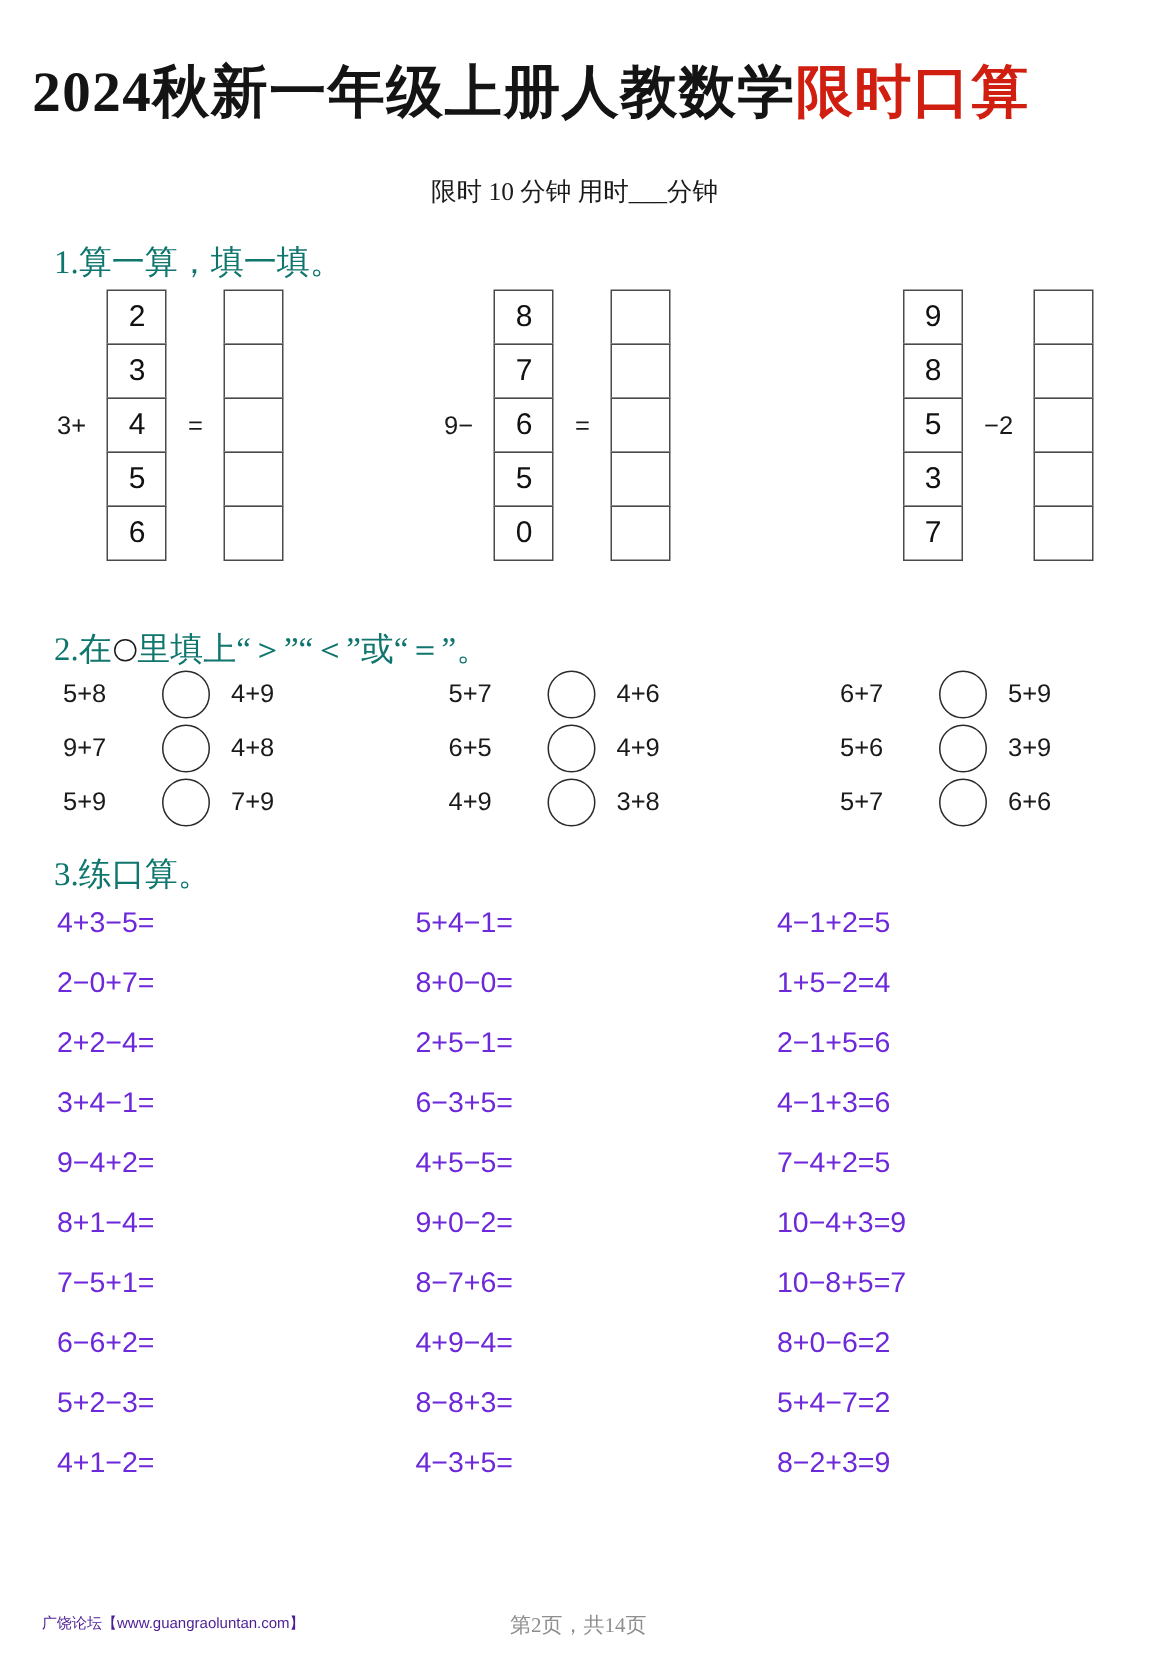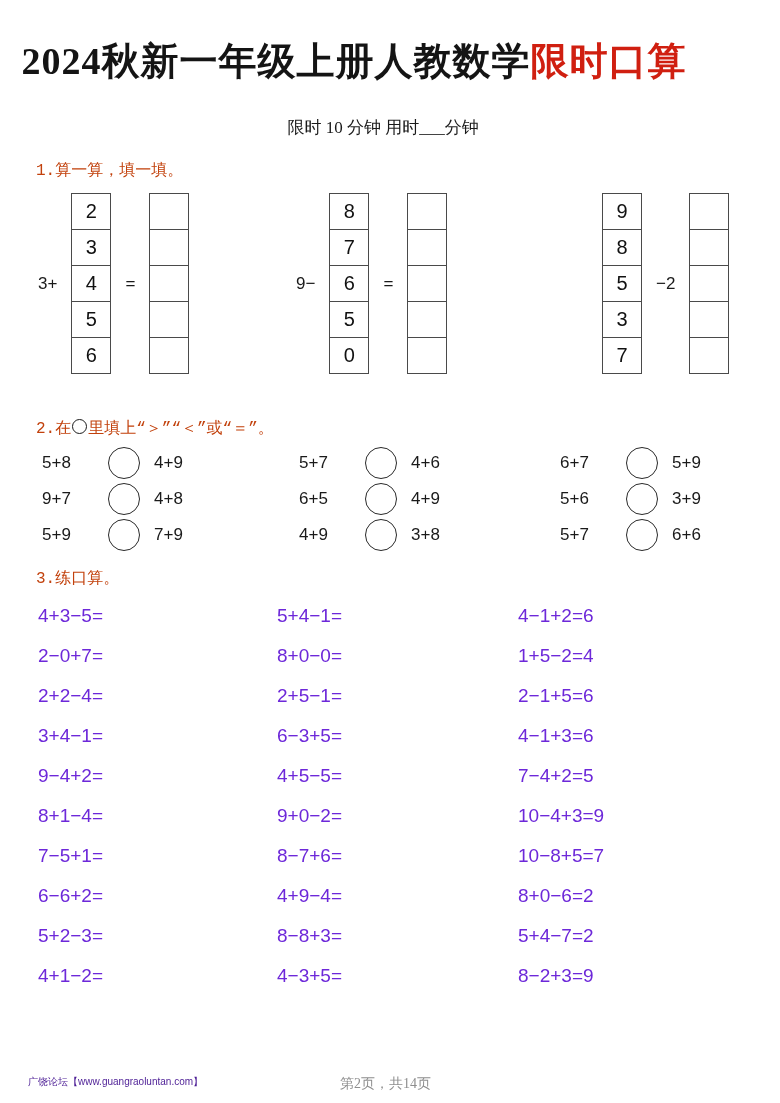--- a/index.html
+++ b/index.html
@@ -46,23 +46,23 @@
     text-align: center;
     font-family: "Liberation Serif", "DejaVu Serif", serif;
     font-size: 17px;
     color: #1a1a1a;
     white-space: nowrap;
   }
 
   
   .sec-heading {
     position: absolute;
-    font-family: Liberation Mono, monospace;
-    font-size: 16px;
-    color: #c2410c;
+    font-family: Liberation Serif, serif;
+    font-size: 22px;
+    color: #0f766e;
     white-space: nowrap;
   }
   #sec1-heading { top: 160px; left: 36px; }
   #sec2-heading { top: 418px; left: 36px; }
   #sec3-heading { top: 568px; left: 36px; }
   .circ-inline {
     display: inline-block;
     width: 13px;
     height: 13px;
     border: 1px solid #1a1a1a;
@@ -358,21 +358,21 @@
       <div class="s3-row">6−3+5=</div>
       <div class="s3-row">4+5−5=</div>
       <div class="s3-row">9+0−2=</div>
       <div class="s3-row">8−7+6=</div>
       <div class="s3-row">4+9−4=</div>
       <div class="s3-row">8−8+3=</div>
       <div class="s3-row">4−3+5=</div>
     </div>
 
     <div class="s3-col" style="left:518px;">
-      <div class="s3-row">4−1+2=6</div>
+      <div class="s3-row">4−1+2=5</div>
       <div class="s3-row">1+5−2=4</div>
       <div class="s3-row">2−1+5=6</div>
       <div class="s3-row">4−1+3=6</div>
       <div class="s3-row">7−4+2=5</div>
       <div class="s3-row">10−4+3=9</div>
       <div class="s3-row">10−8+5=7</div>
       <div class="s3-row">8+0−6=2</div>
       <div class="s3-row">5+4−7=2</div>
       <div class="s3-row">8−2+3=9</div>
     </div>

